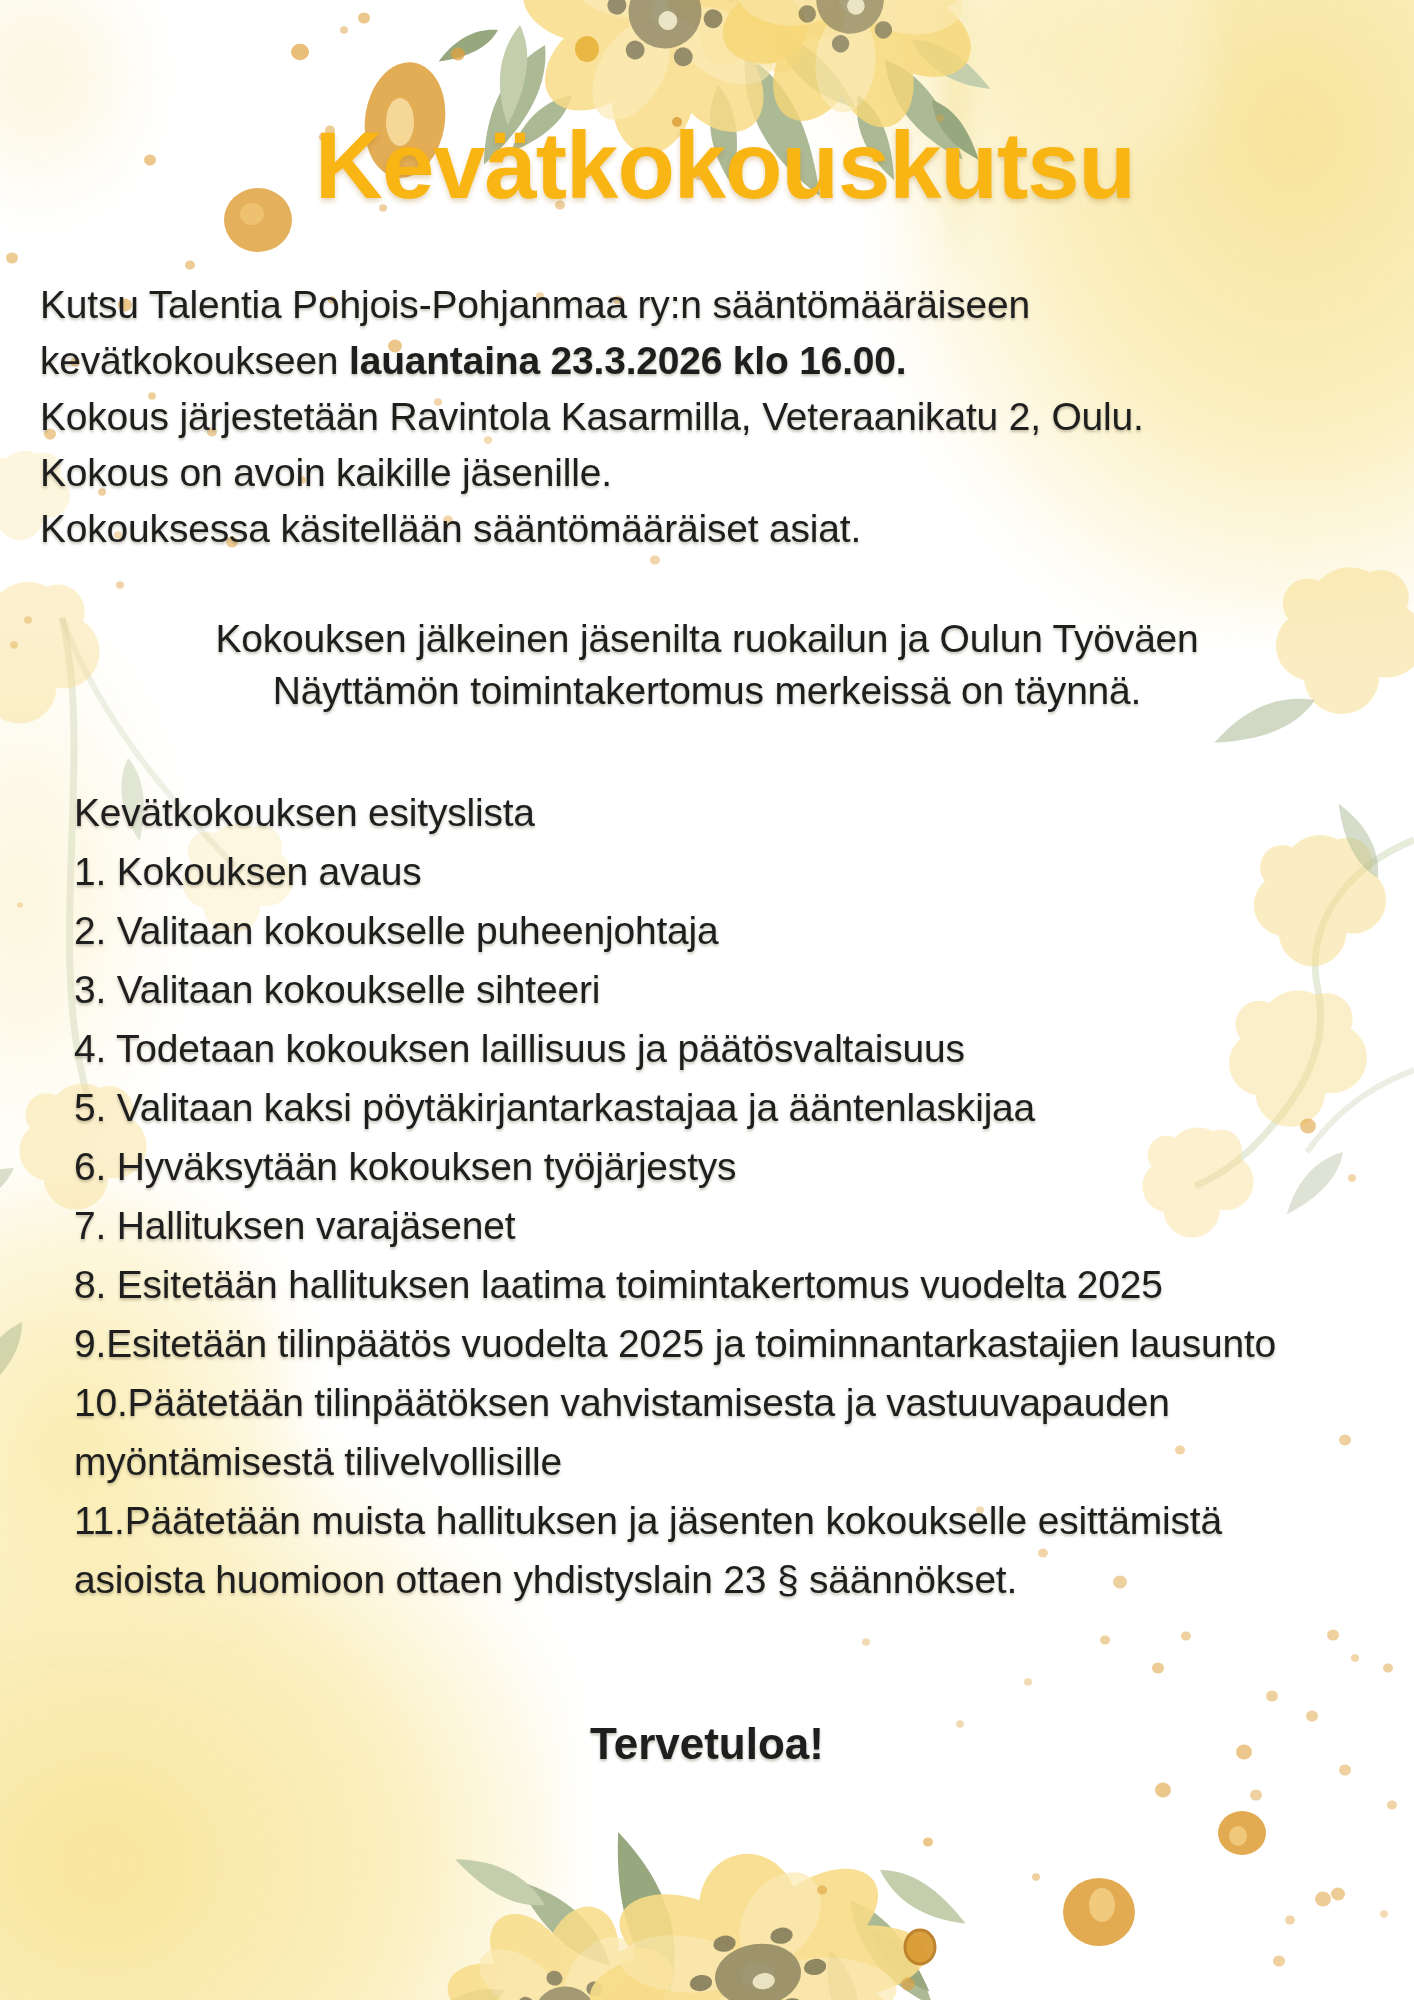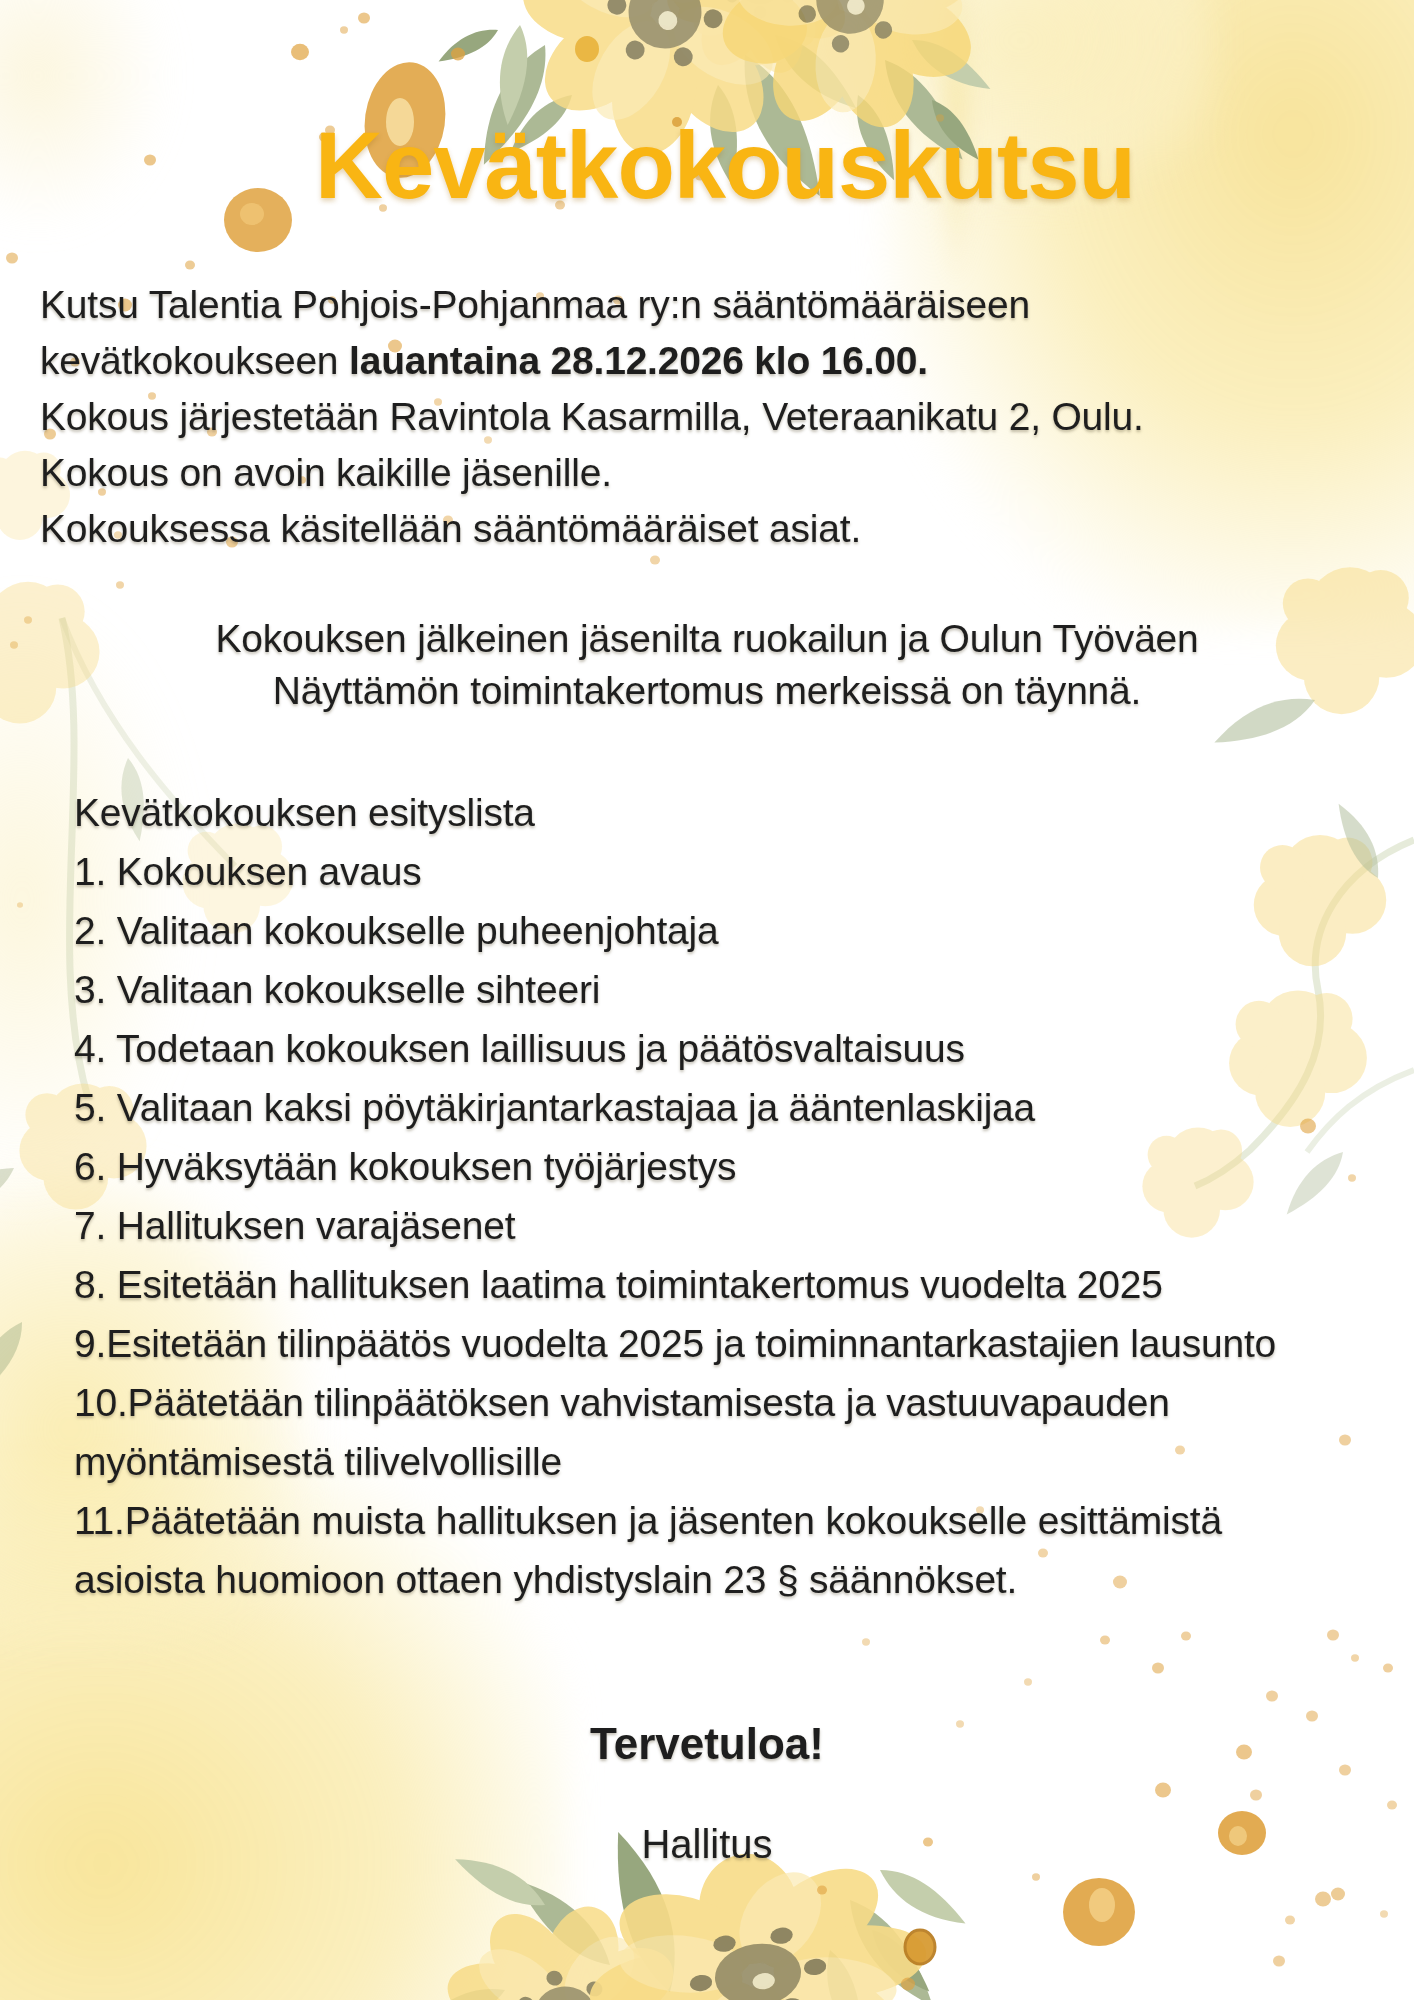--- a/index.html
+++ b/index.html
@@ -272,21 +272,21 @@
         <ellipse cx="1036" cy="1877" rx="4" ry="3.7" fill="var(--splatter,#DFA23F)" opacity="0.5"></ellipse>
         <ellipse cx="822" cy="1890" rx="5" ry="4.6" fill="var(--splatter,#DFA23F)" opacity="0.6"></ellipse>
         <ellipse cx="960" cy="1724" rx="4" ry="3.7" fill="var(--splatter,#DFA23F)" opacity="0.4"></ellipse>
       </g>
   </svg>
 
   <div class="txt title">Kevätkokouskutsu</div>
 
   <div class="txt body-text para1">
     <span class="line">Kutsu Talentia Pohjois-Pohjanmaa ry:n sääntömääräiseen</span>
-    <span class="line"><span>kevätkokoukseen </span><b>lauantaina 28.12.2026 klo 16.00.</b></span>
+    <span class="line"><span>kevätkokoukseen </span><b>lauantaina 23.3.2026 klo 16.00.</b></span>
     <span class="line">Kokous järjestetään Ravintola Kasarmilla, Veteraanikatu 2, Oulu.</span>
     <span class="line">Kokous on avoin kaikille jäsenille.</span>
     <span class="line">Kokouksessa käsitellään sääntömääräiset asiat.</span>
   </div>
 
   <div class="txt body-text para2">
     <span class="line">Kokouksen jälkeinen jäsenilta ruokailun ja Oulun Työväen</span>
     <span class="line">Näyttämön toimintakertomus merkeissä on täynnä.</span>
   </div>
 
@@ -300,15 +300,14 @@
     <div class="agenda-item">5. Valitaan kaksi pöytäkirjantarkastajaa ja ääntenlaskijaa</div>
     <div class="agenda-item">6. Hyväksytään kokouksen työjärjestys</div>
     <div class="agenda-item">7. Hallituksen varajäsenet</div>
     <div class="agenda-item">8. Esitetään hallituksen laatima toimintakertomus vuodelta 2025</div>
     <div class="agenda-item">9.Esitetään tilinpäätös vuodelta 2025 ja toiminnantarkastajien lausunto</div>
     <div class="agenda-item">10.Päätetään tilinpäätöksen vahvistamisesta ja vastuuvapauden myöntämisestä tilivelvollisille</div>
     <div class="agenda-item">11.Päätetään muista hallituksen ja jäsenten kokoukselle esittämistä asioista huomioon ottaen yhdistyslain 23 § säännökset.</div>
   </div>
 
   <div class="txt closing">Tervetuloa!</div>
-  <div class="txt signature">Hallitus</div>
 
 </div>
 
 </body></html>

